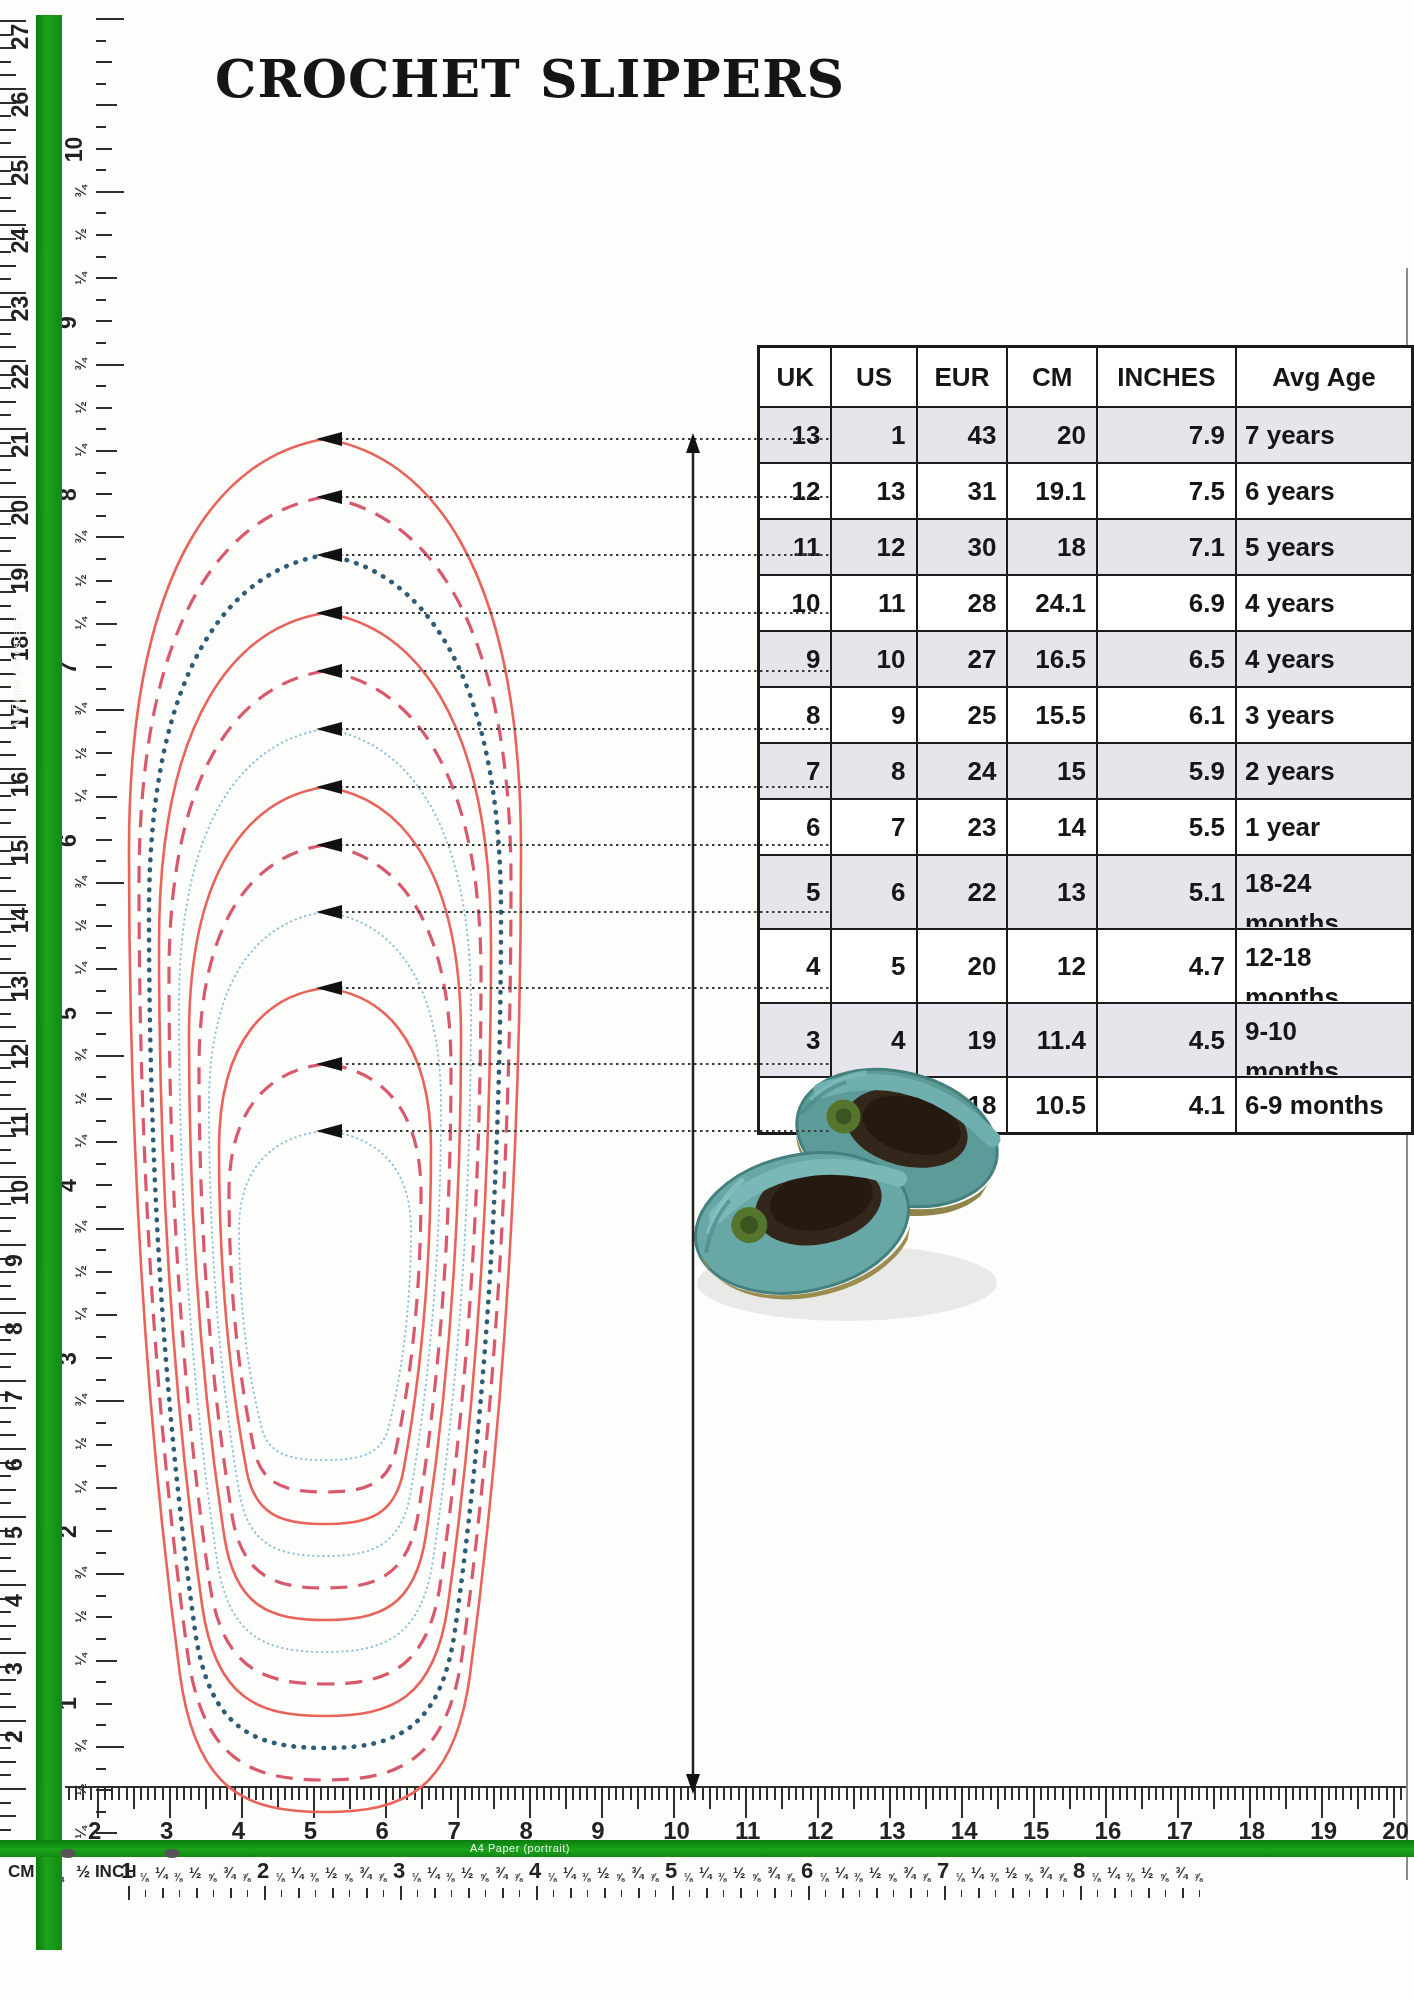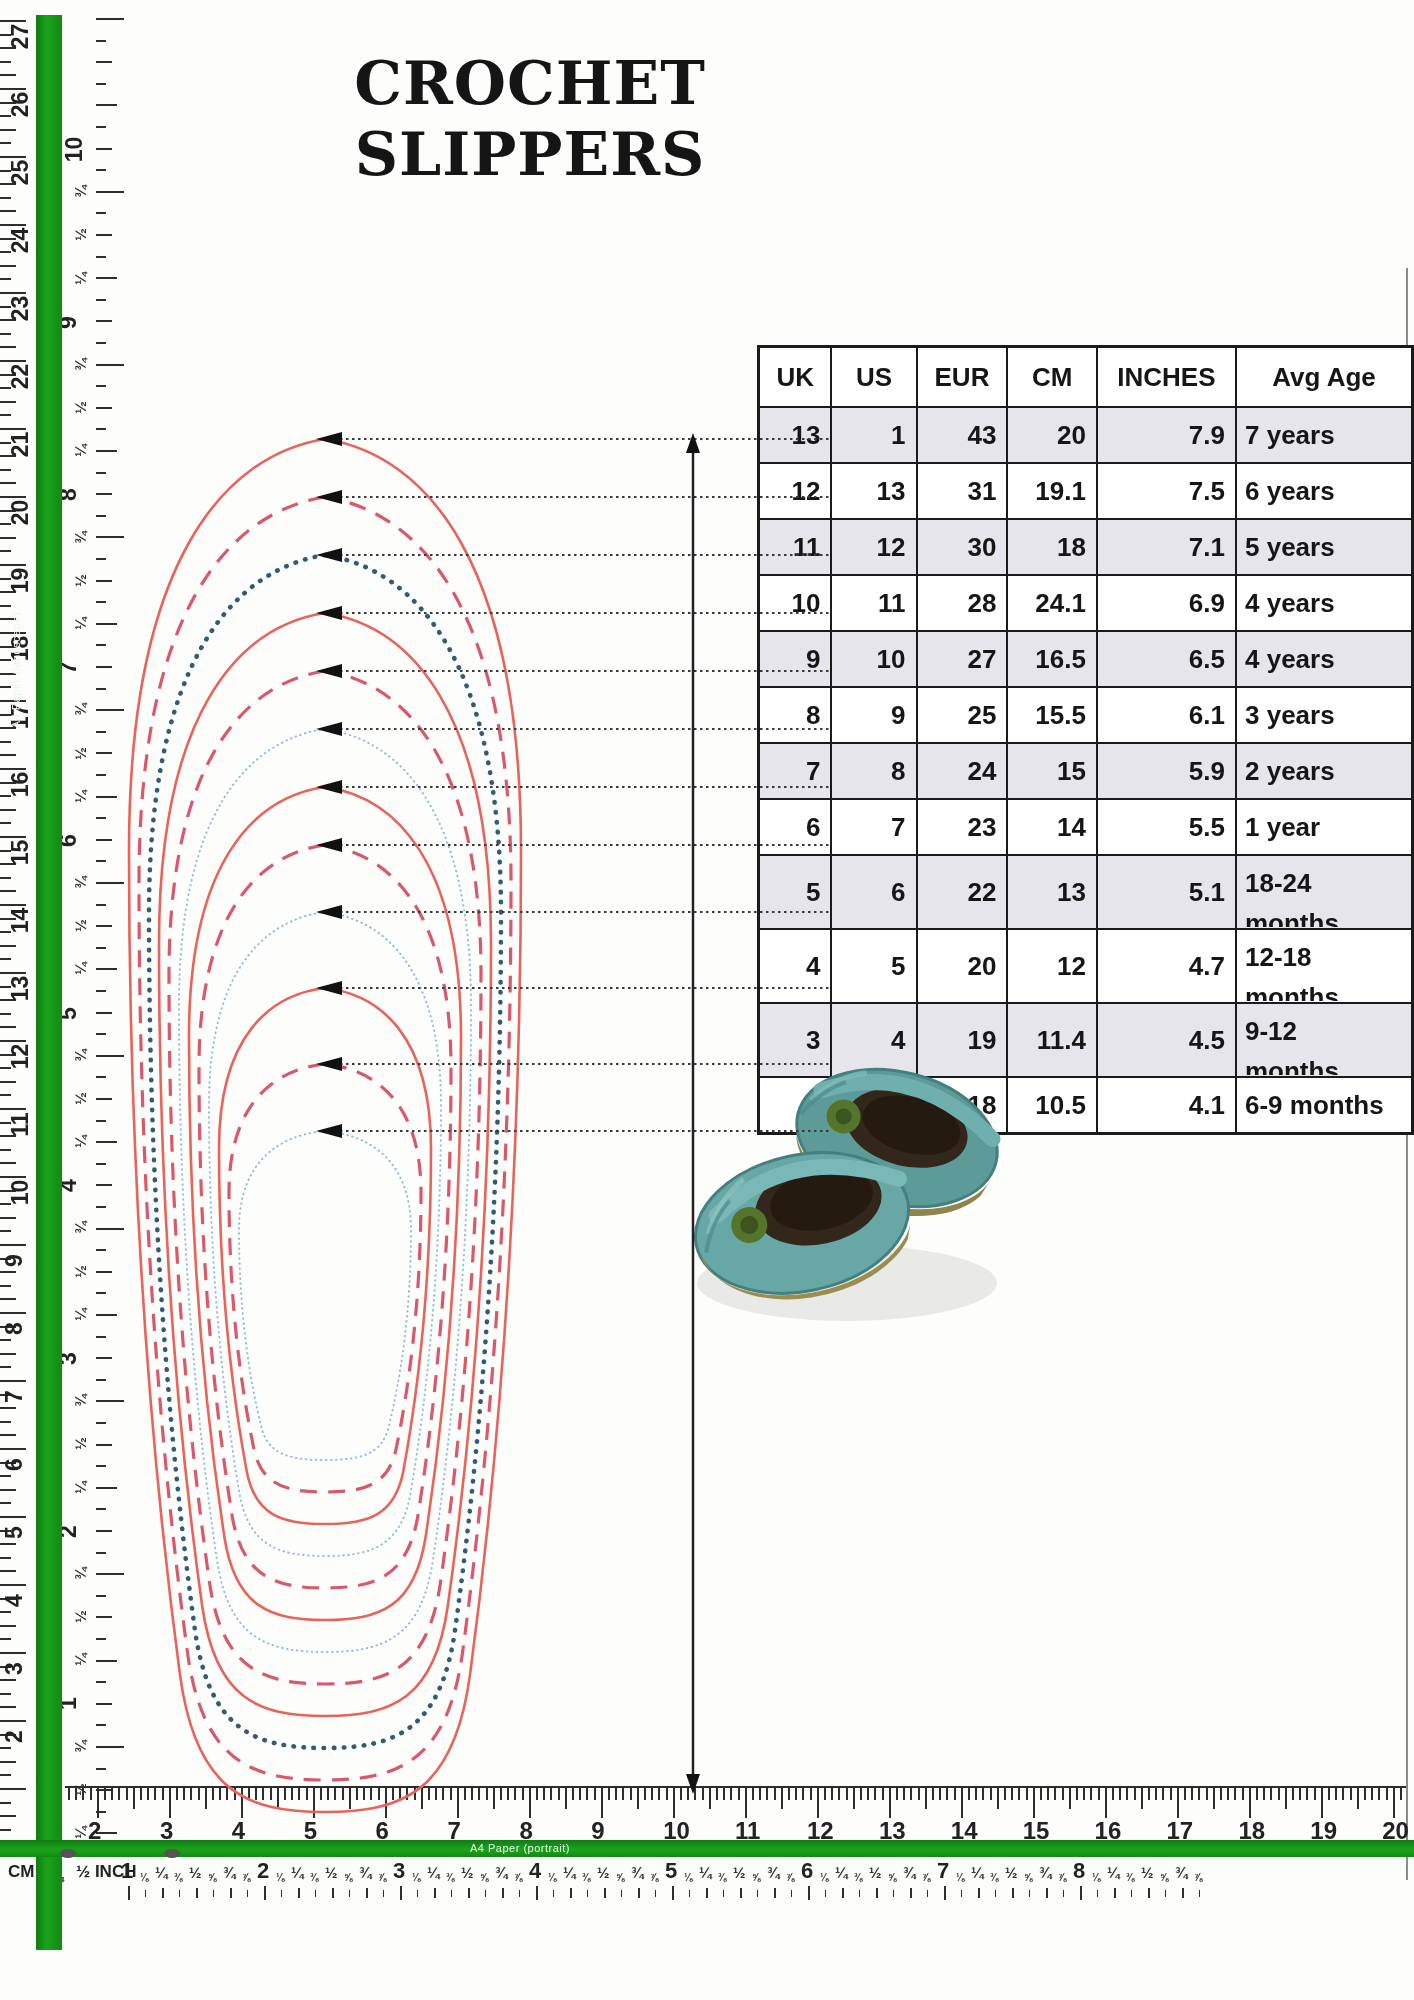--- a/index.html
+++ b/index.html
@@ -2,21 +2,21 @@
 <html><head>
 <meta charset="utf-8">
 <style>
   html,body{margin:0;padding:0;background:#ffffff;}
   #page{position:relative;width:1414px;height:2000px;background:#fdfdfc;overflow:hidden;
         font-family:"Liberation Sans", sans-serif;}
   
   #title{position:absolute;left:180px;top:48px;width:700px;text-align:center;
          font-family:"DejaVu Serif", serif;font-weight:bold;color:#151515;line-height:1.18;}
   #title .t1{font-size:44px;}
-  #title .t2{font-size:60px;letter-spacing:1px;}
+  #title .t2{font-size:52px;letter-spacing:1px;}
   #title .t3{font-size:44px;}
   
   #sizing-table{position:absolute;left:757px;top:345px;border-collapse:collapse;
                 border:3px solid #1b1b1b;background:#fff;}
   #sizing-table td,#sizing-table th{border:2px solid #1b1b1b;font-weight:bold;color:#161616;
                 font-size:26px;padding:0 10px;white-space:nowrap;overflow:hidden;}
   #sizing-table th{font-size:26px;text-align:center;height:58px;background:#fff;}
   #sizing-table .num{text-align:right;}
   #sizing-table .age{text-align:left;padding-left:8px;}
   #sizing-table tr.shaded td{background:#e5e5eb;}
@@ -793,21 +793,21 @@
           </td>
         </tr>
         <tr class="shaded h74">
           <td class="num">3</td>
           <td class="num">4</td>
           <td class="num">19</td>
           <td class="num">11.4</td>
           <td class="num">4.5</td>
           <td class="age">
             <div class="age-wrap">
-              <div>9-12</div>
+              <div>9-10</div>
               <div>months</div>
             </div>
           </td>
         </tr>
         <tr class="h56">
           <td class="num">2</td>
           <td class="num">3</td>
           <td class="num">18</td>
           <td class="num">10.5</td>
           <td class="num">4.1</td>

